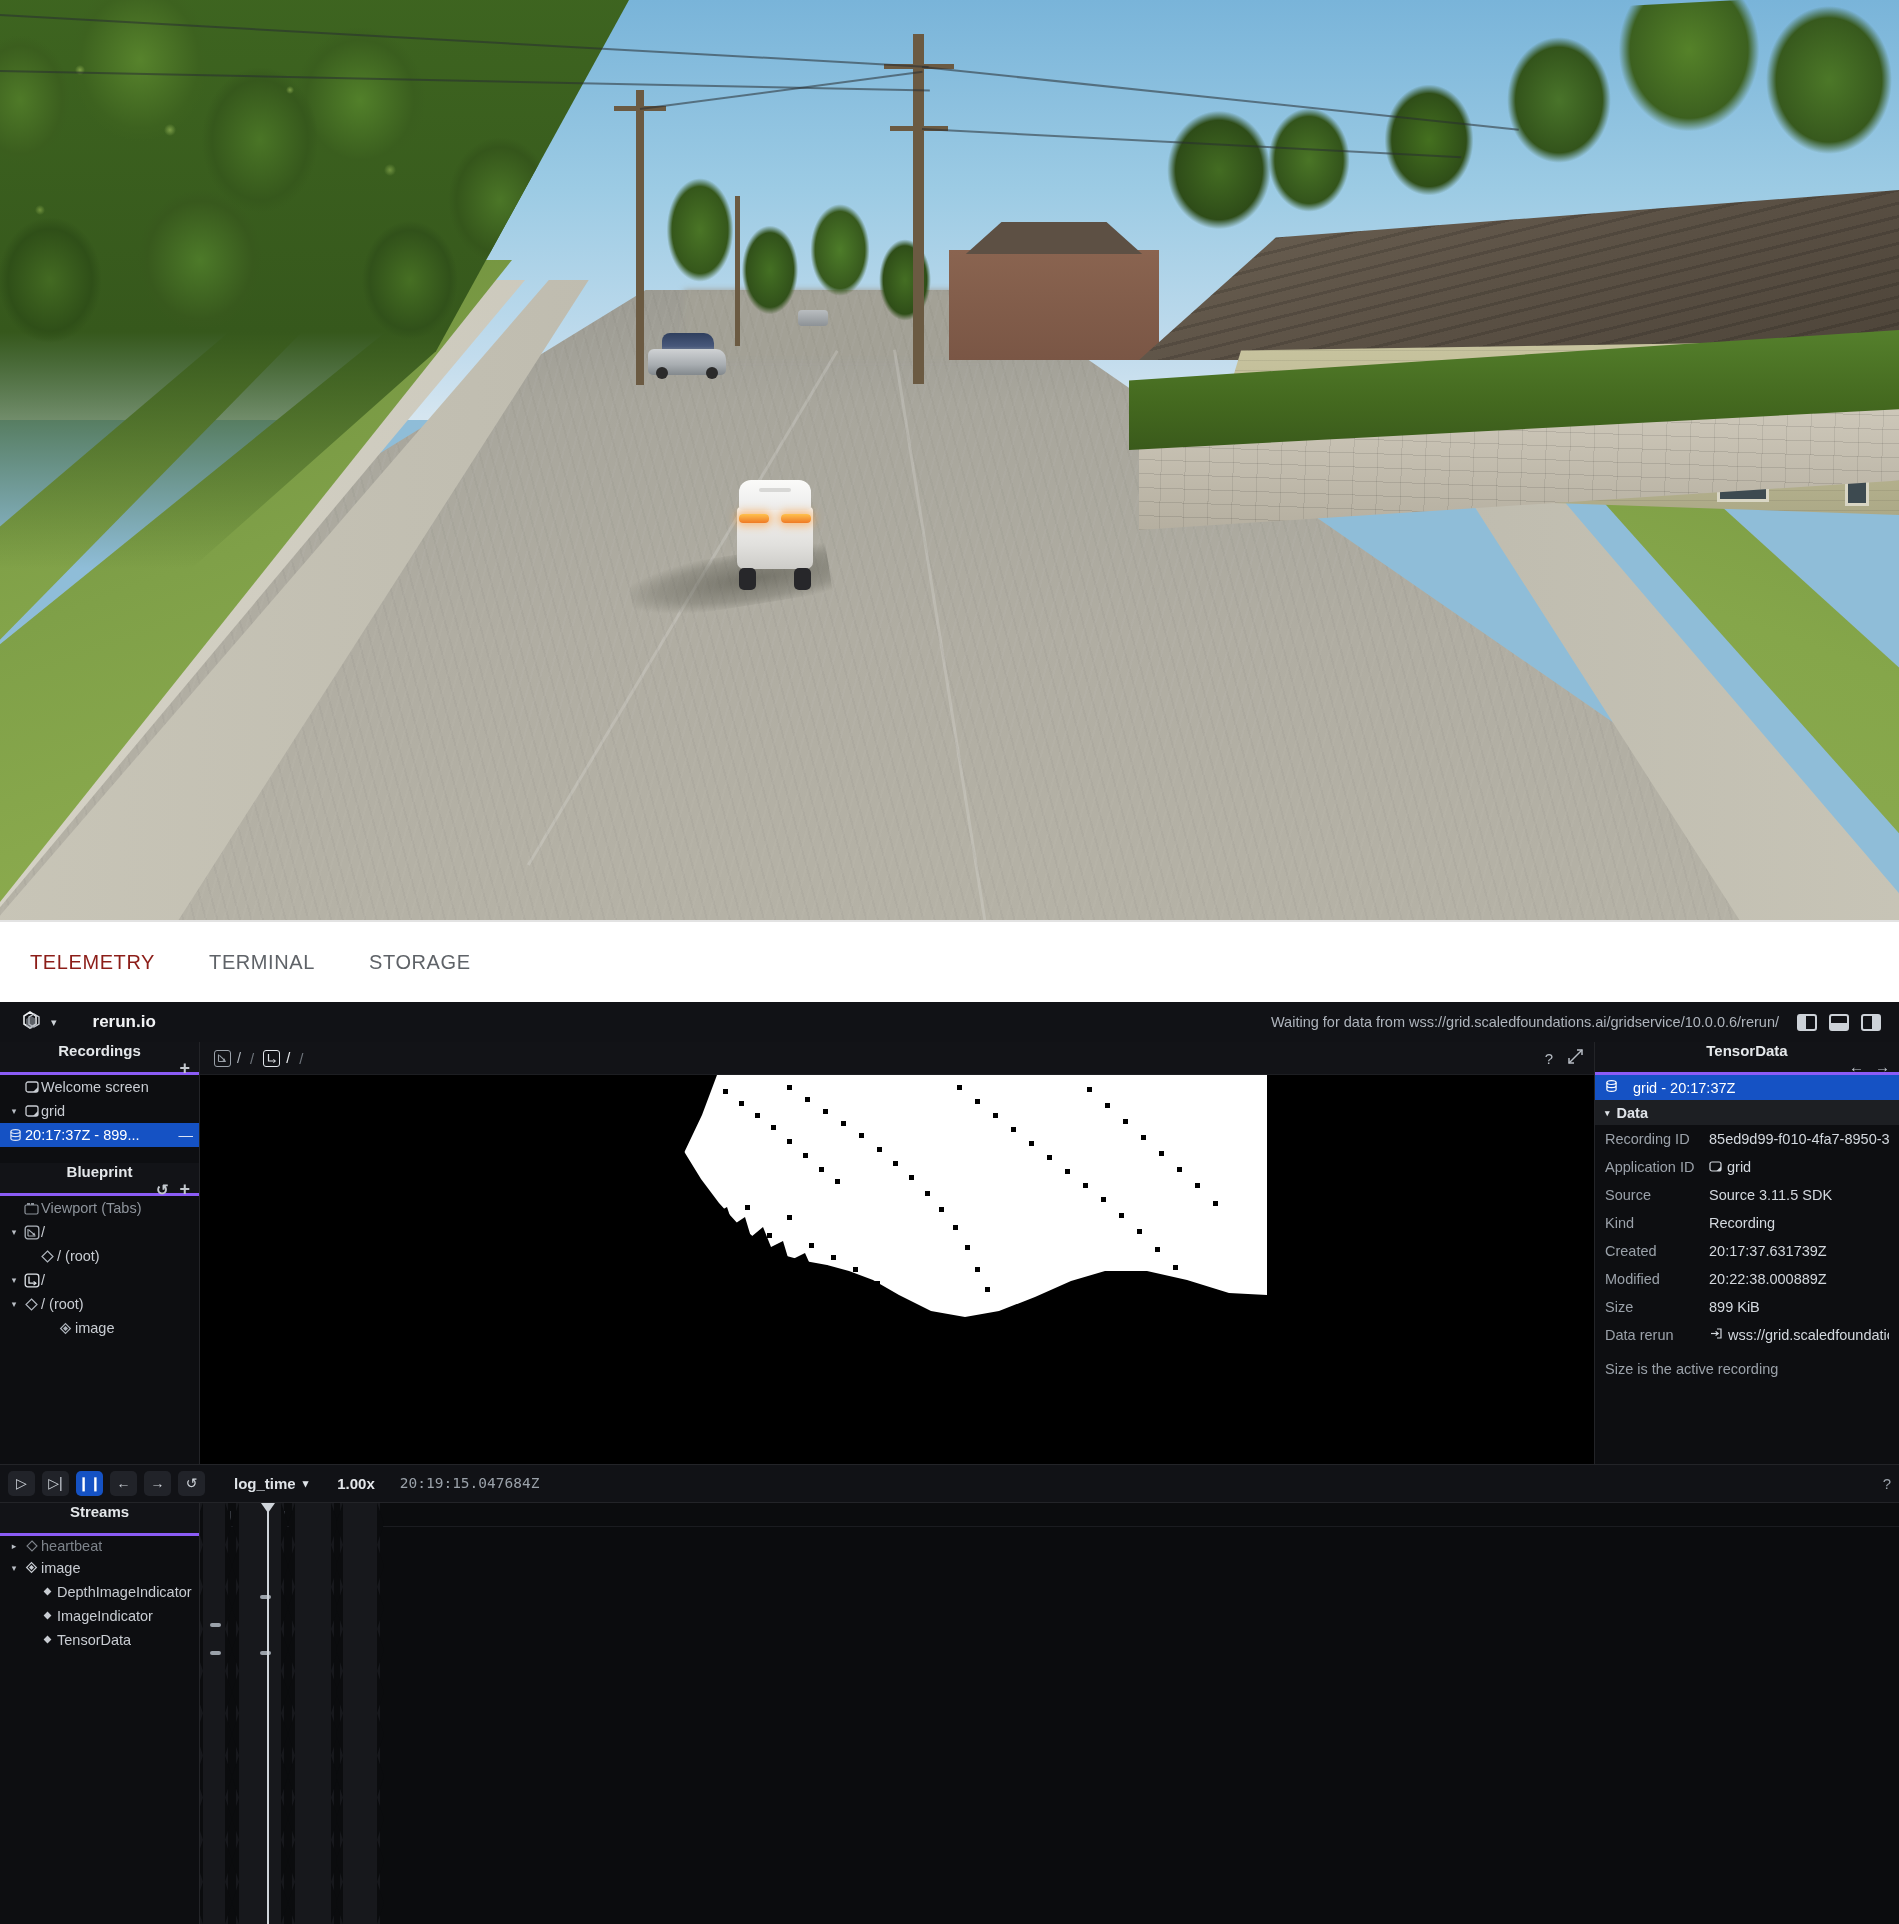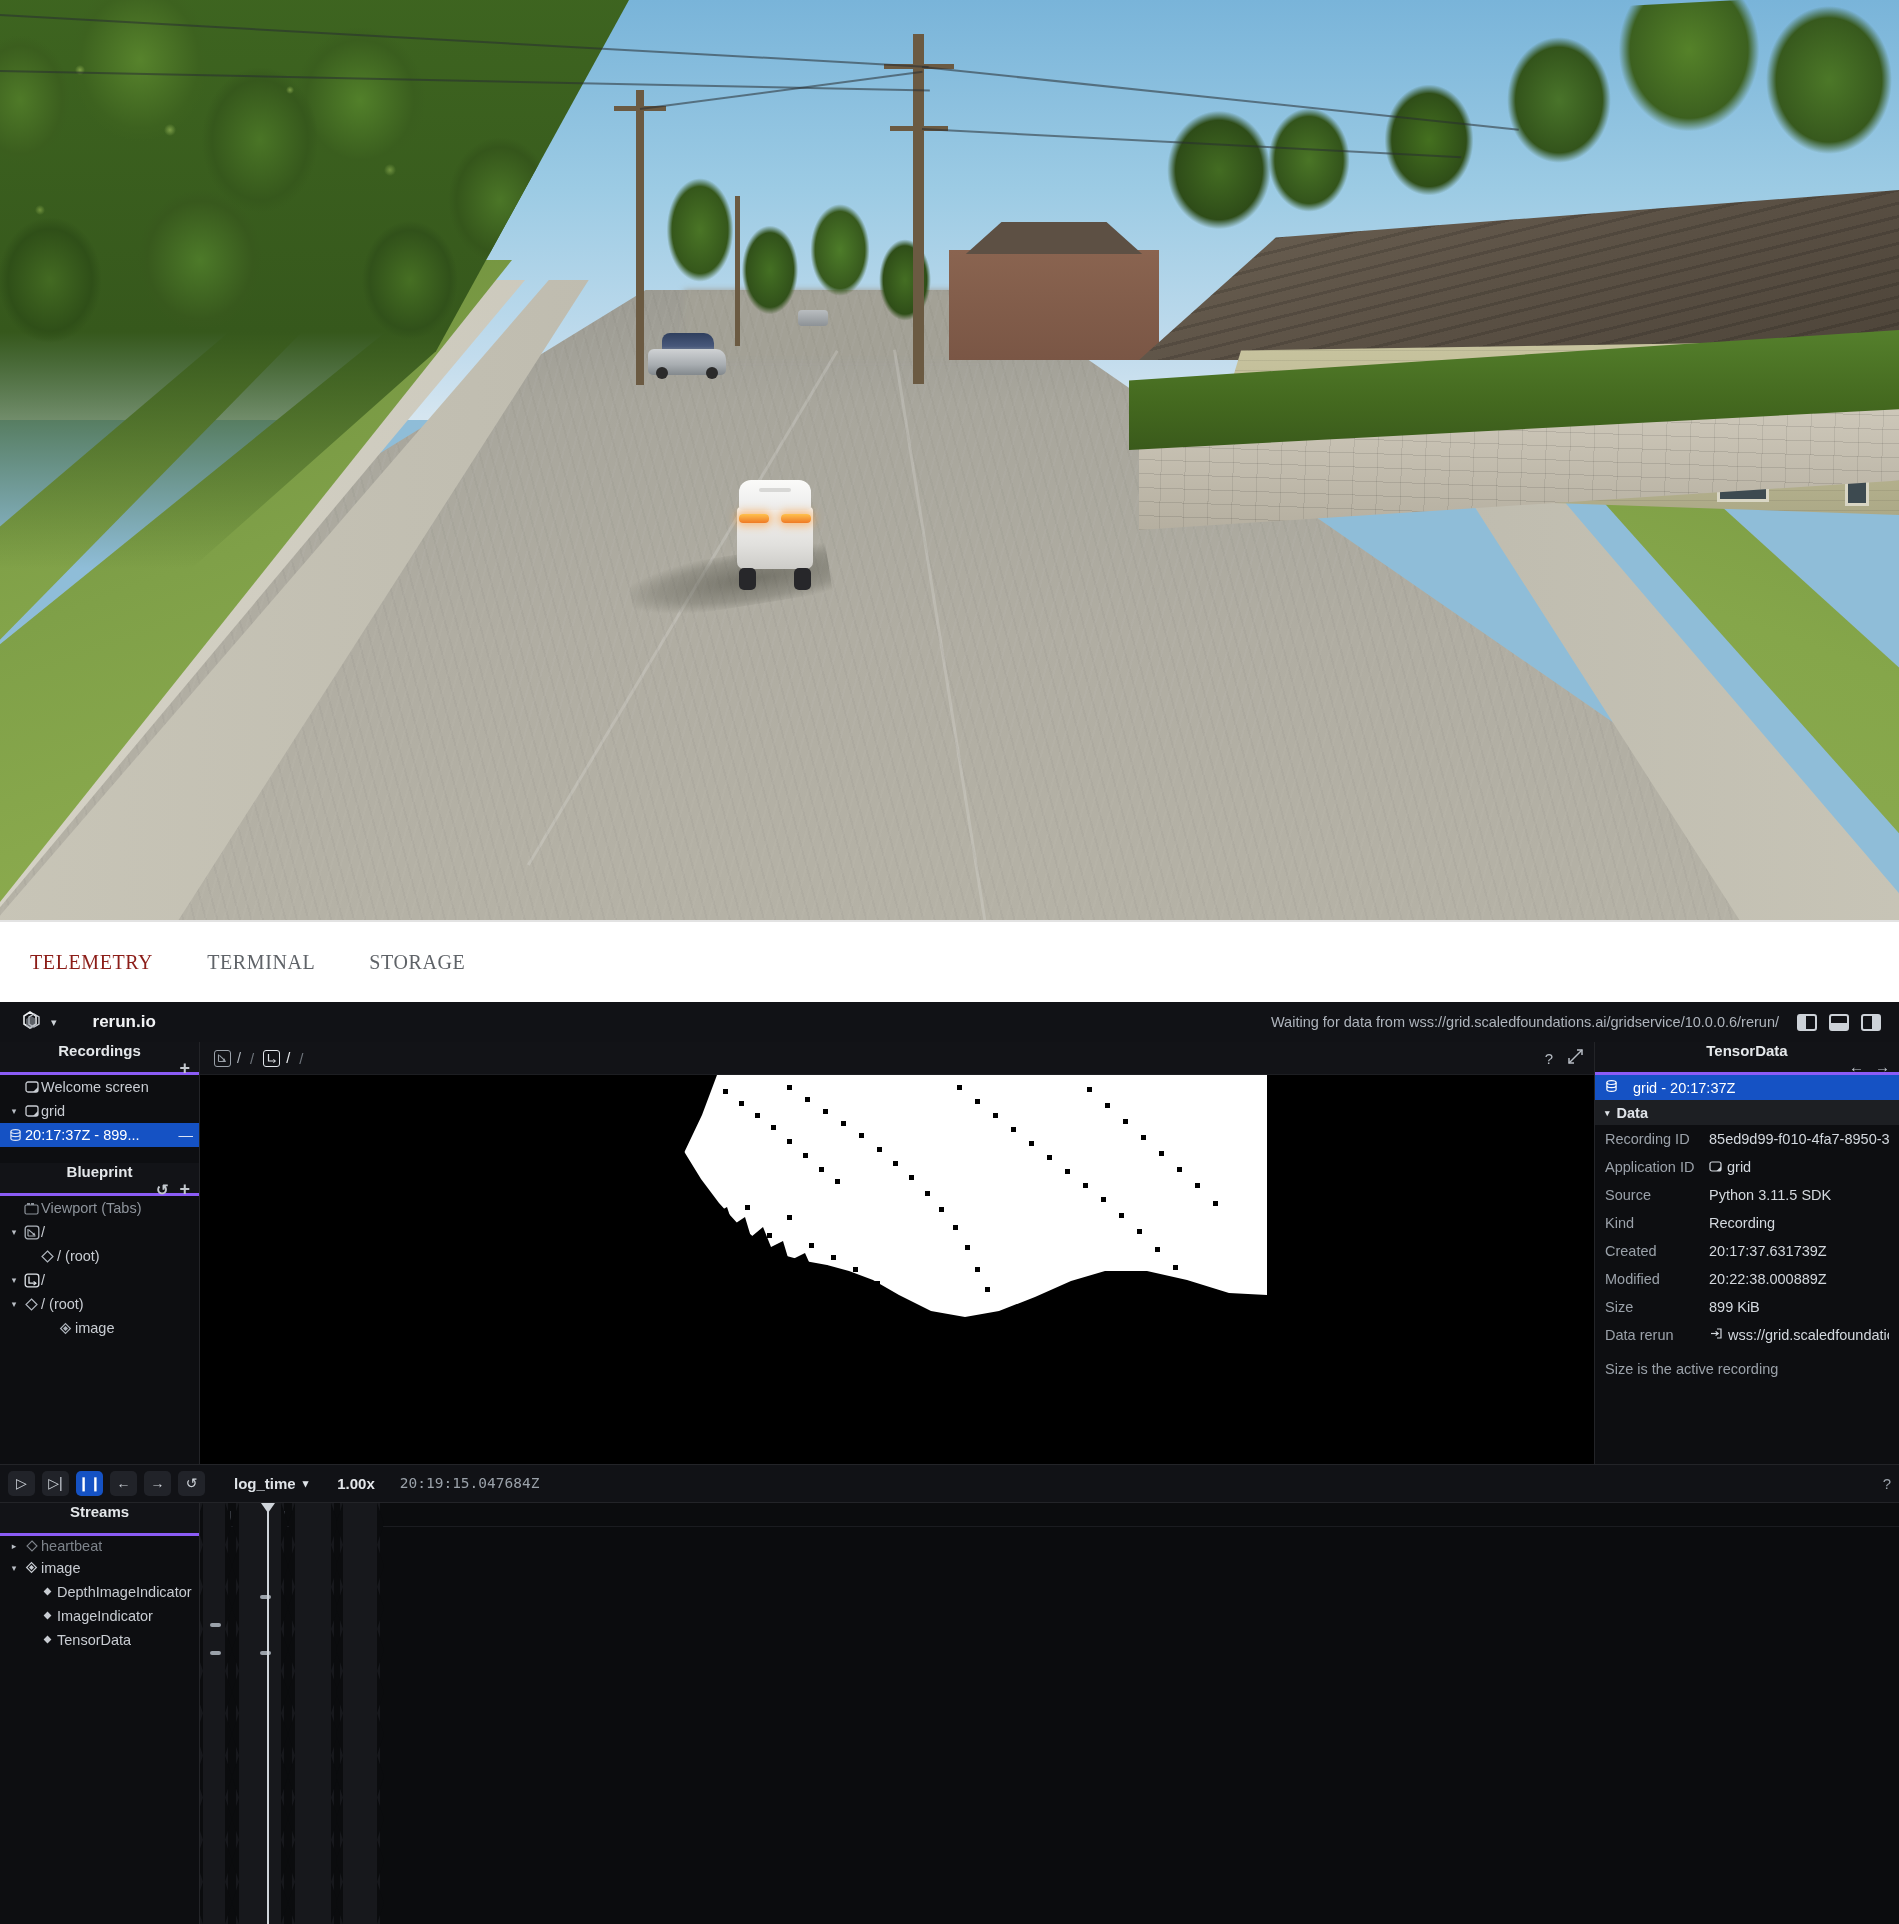--- a/index.html
+++ b/index.html
@@ -223,21 +223,21 @@
   .robot .wheel { position: absolute; bottom: 0; width: 17px; height: 22px; background: #27272a; border-radius: 5px; }
 
   
   #tabs-bar {
     width: 1899px; height: 82px; background: #fff;
     border-top: 2px solid #e3e3e3;
     display: flex; align-items: center; padding-left: 20px; gap: 34px;
   }
   .tab-item {
     font-size: 20px; letter-spacing: .6px; color: #5f6368;
-    padding: 8px 10px; cursor: pointer; user-select: none; font-family: Liberation Serif, serif;
+    padding: 8px 10px; cursor: pointer; user-select: none;
   }
   .tab-item.active { color: #8c1d18; }
 
   
   #rerun-app {
     width: 1899px; height: 922px; background: #0d0e11; color: #c7cbd1;
     font-size: 15px; display: flex; flex-direction: column;
   }
   #rerun-topbar {
     height: 40px; background: #111216; display: flex; align-items: center;
@@ -752,21 +752,21 @@
             <svg width="13" height="11" viewBox="0 0 13 11">
                 <rect x="1" y="1" width="11" height="9" rx="2" fill="none" stroke="#d3d8de" stroke-width="1.2"></rect>
                 <path d="M7.5 10 L12 10 L12 5.5 Z" fill="#d3d8de"></path>
               </svg>
           </span>
           <span>grid</span>
         </span>
       </div>
       <div class="kv">
         <span class="k">Source</span>
-        <span class="v">Python 3.11.5 SDK</span>
+        <span class="v">Source 3.11.5 SDK</span>
       </div>
       <div class="kv">
         <span class="k">Kind</span>
         <span class="v">Recording</span>
       </div>
       <div class="kv">
         <span class="k">Created</span>
         <span class="v">20:17:37.631739Z</span>
       </div>
       <div class="kv">

